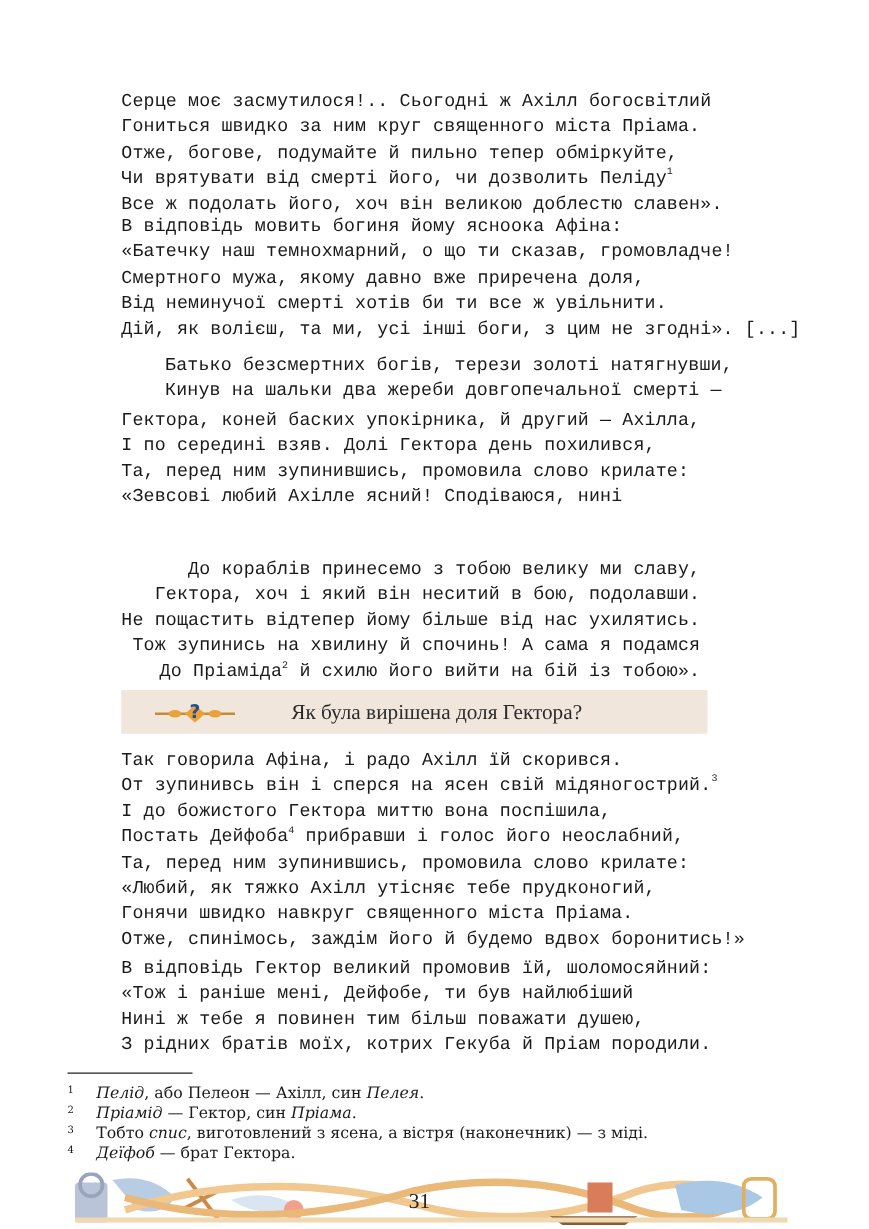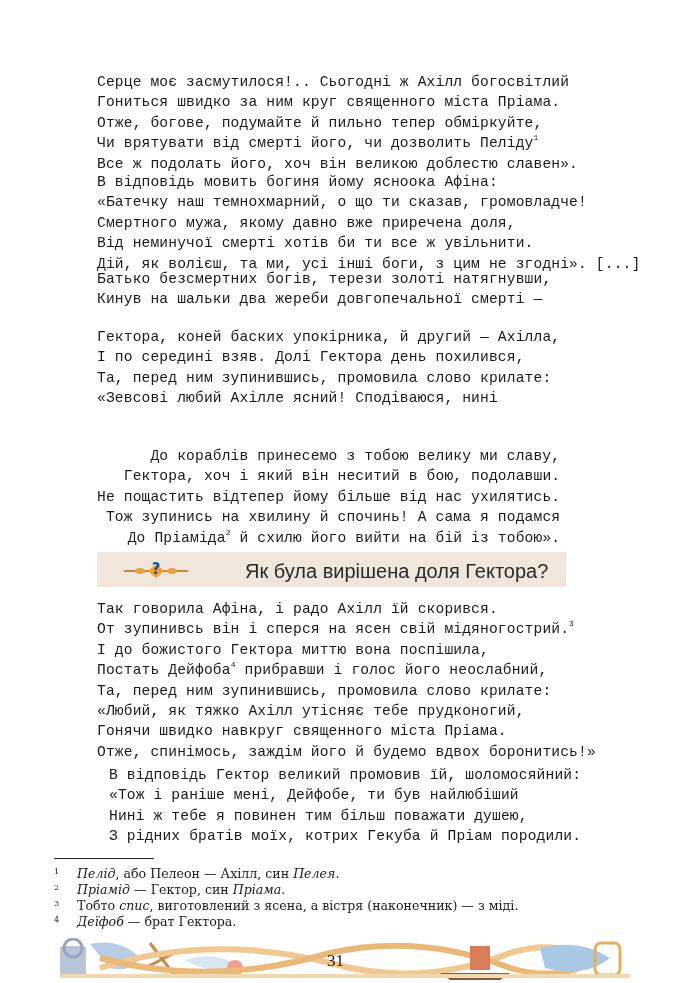--- a/index.html
+++ b/index.html
@@ -2,21 +2,21 @@
 <html><head>
 <meta charset="utf-8">
 <style>
   html, body { margin:0; padding:0; }
   body { width:695px; height:983px; background:#ffffff; position:relative; overflow:hidden; font-family:"DejaVu Serif", "Liberation Serif", serif; color:#1a1a1a; }
   .stanza { position:absolute; left:97px; font-size:14.6px; line-height:20.4px; letter-spacing:0.15px;font-family:Liberation Mono, monospace; }
   .stanza .ln { white-space:nowrap; display:block; }
   sup { font-size:8px; line-height:0; vertical-align:7px; }
   .banner { position:absolute; left:97px; top:552px; width:469px; height:35px; background:#f1e6db; display:flex; align-items:center; }
   .banner .ornament { position:absolute; left:25px; top:6px; width:68px; height:24px; }
-  .banner .q-text { position:absolute; left:148px; top:8px; font-family:Liberation Sans, sans-serif; font-size:20px; color:#2a2a2a; white-space:nowrap; }
+  .banner .q-text { position:absolute; left:136px; top:8px; font-family:Liberation Serif, serif; font-size:17px; color:#2a2a2a; white-space:nowrap; }
   .fn-rule { position:absolute; left:54px; top:858px; width:100px; height:1px; background:#222; }
   .footnotes { position:absolute; left:54px; top:866px; font-size:12.6px; line-height:16px; }
   .fn { white-space:nowrap; display:flex; }
   .fn .num { width:23px; font-size:8px; line-height:12px; }
   .fn i { }
   .footer { position:absolute; left:40px; top:938px; width:610px; height:45px; }
   .page-num { position:absolute; left:327px; top:951px; font-family:"Liberation Serif", serif; font-weight:normal; font-size:17px; color:#222; }
 </style>
 </head>
 <body>
@@ -30,21 +30,21 @@
 </div>
 
 <div class="stanza" style="top:172px;">
   <span class="ln">В відповідь мовить богиня йому ясноока Афіна:</span>
   <span class="ln">«Батечку наш темнохмарний, о що ти сказав, громовладче!</span>
   <span class="ln">Смертного мужа, якому давно вже приречена доля,</span>
   <span class="ln">Від неминучої смерті хотів би ти все ж увільнити.</span>
   <span class="ln">Дій, як волієш, та ми, усі інші боги, з цим не згодні». [...]</span>
 </div>
 
-<div class="stanza" style="top:269px;">
+<div class="stanza" style="top:283px;margin-left:35px;">
   <span class="ln">Батько безсмертних богів, терези золоті натягнувши,</span>
   <span class="ln">Кинув на шальки два жереби довгопечальної смерті —</span>
 </div>
 
 <div class="stanza" style="top:327px;">
   <span class="ln">Гектора, коней баских упокірника, й другий — Ахілла,</span>
   <span class="ln">І по середині взяв. Долі Гектора день похилився,</span>
   <span class="ln">Та, перед ним зупинившись, промовила слово крилате:</span>
   <span class="ln">«Зевсові любий Ахілле ясний! Сподіваюся, нині</span>
 </div>
@@ -72,21 +72,21 @@
   <span class="ln">Так говорила Афіна, і радо Ахілл їй скорився.</span>
   <span class="ln"><span>От зупинивсь він і сперся на ясен свій мідяногострий.</span><sup>3</sup></span>
   <span class="ln">І до божистого Гектора миттю вона поспішила,</span>
   <span class="ln"><span>Постать Дейфоба</span><sup>4</sup><span> прибравши і голос його неослабний,</span></span>
   <span class="ln">Та, перед ним зупинившись, промовила слово крилате:</span>
   <span class="ln">«Любий, як тяжко Ахілл утісняє тебе прудконогий,</span>
   <span class="ln">Гонячи швидко навкруг священного міста Пріама.</span>
   <span class="ln">Отже, спинімось, заждім його й будемо вдвох боронитись!»</span>
 </div>
 
-<div class="stanza" style="top:765px;margin-left:12px;">
+<div class="stanza" style="top:765px;">
   <span class="ln">В відповідь Гектор великий промовив їй, шоломосяйний:</span>
   <span class="ln">«Тож і раніше мені, Дейфобе, ти був найлюбіший</span>
   <span class="ln">Нині ж тебе я повинен тим більш поважати душею,</span>
   <span class="ln">З рідних братів моїх, котрих Гекуба й Пріам породили.</span>
 </div>
 
 <div class="fn-rule"></div>
 <div class="footnotes">
   <div class="fn">
     <span class="num">1</span>

